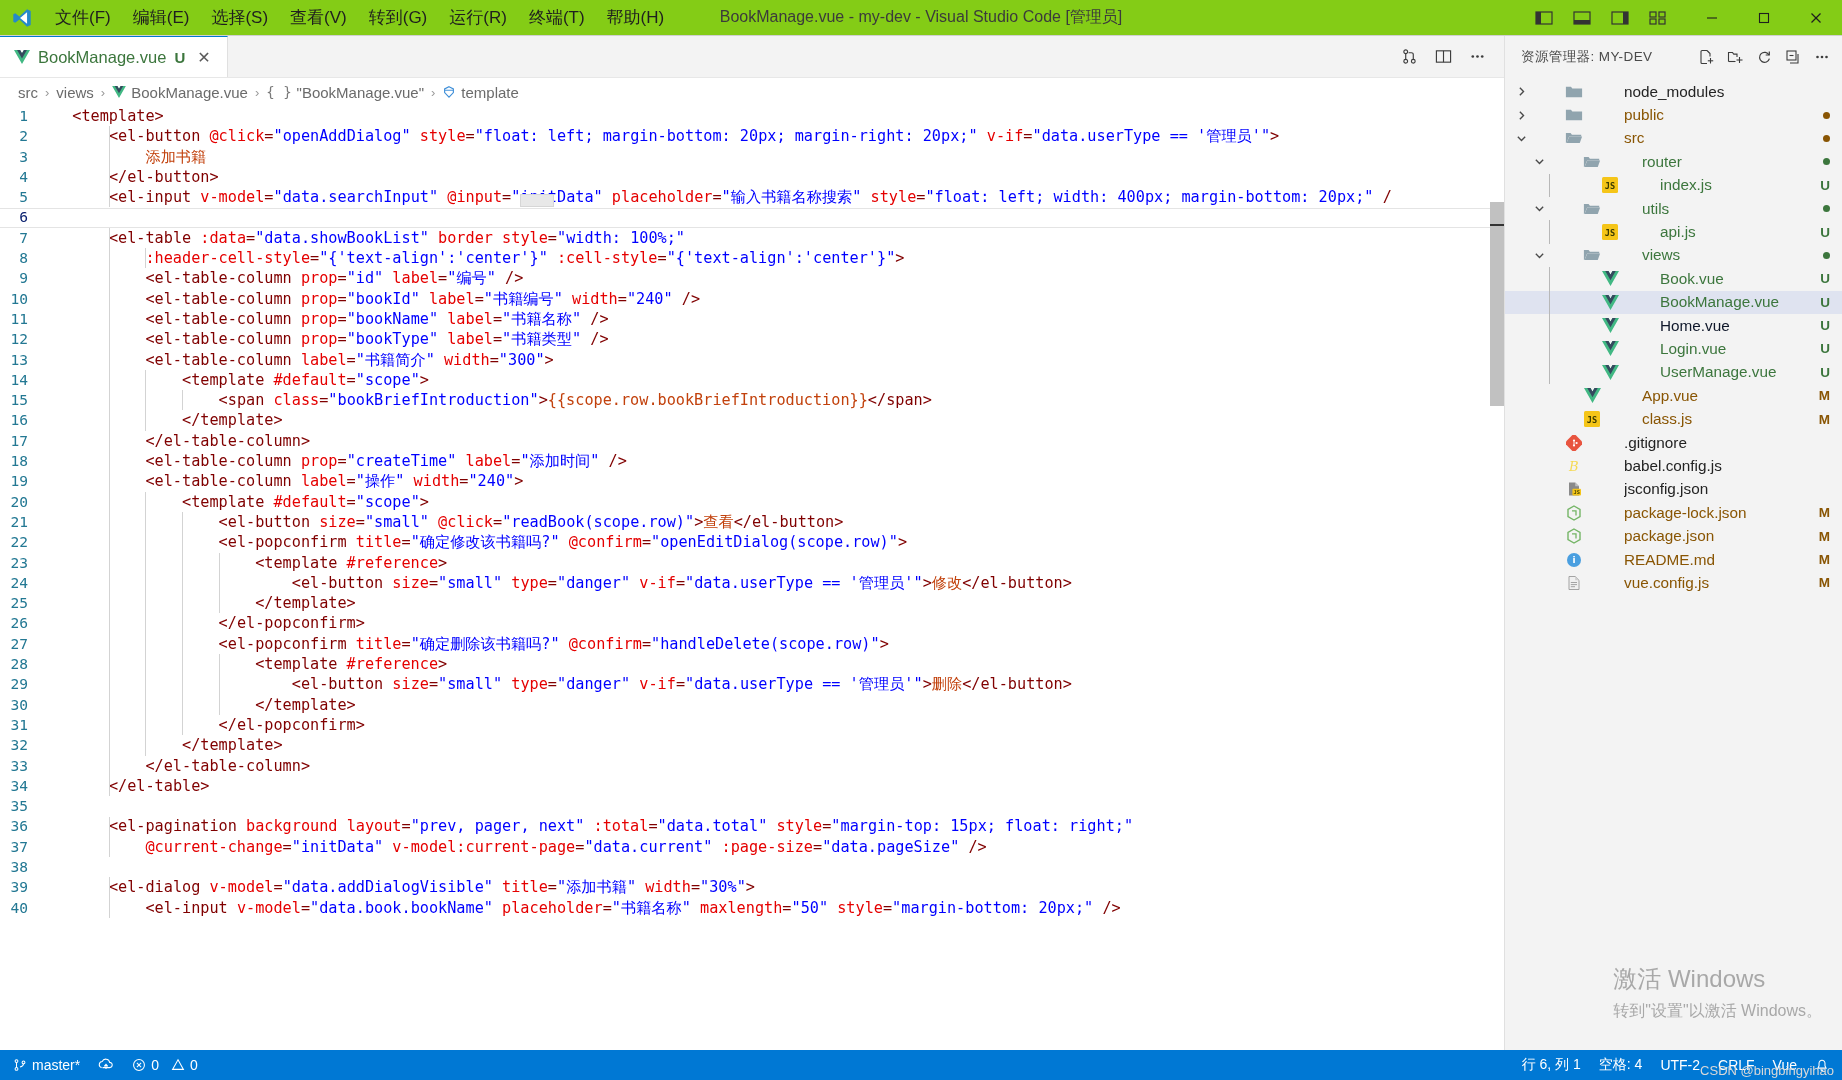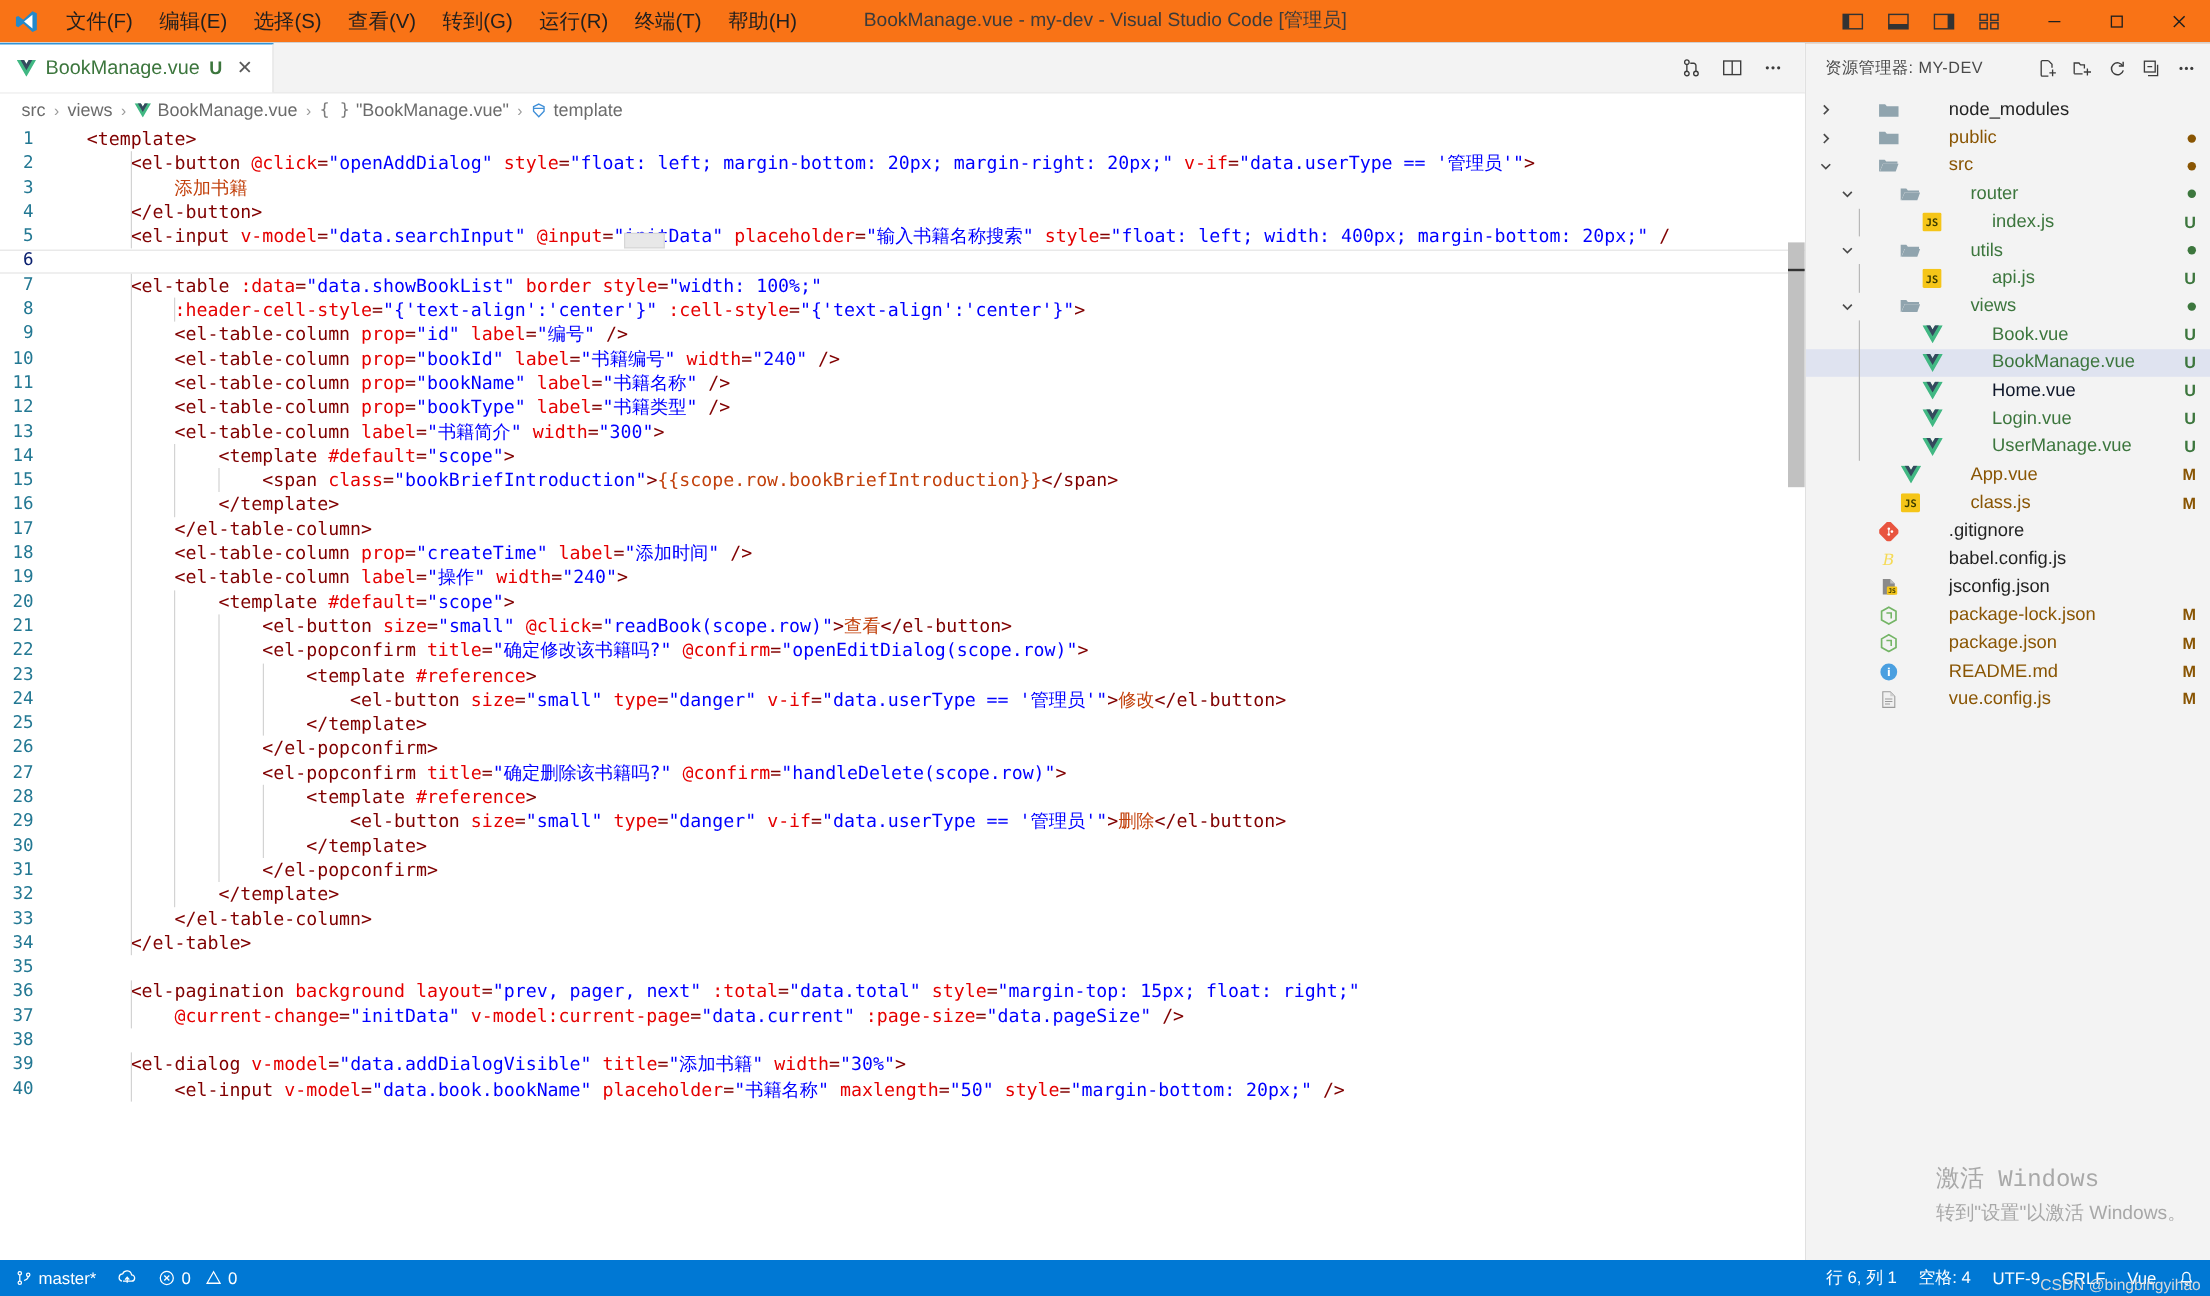--- a/index.html
+++ b/index.html
@@ -14,21 +14,21 @@
   .app {
     position: relative;
     width: 1842px; height: 1080px;
     display: flex; flex-direction: column;
     background: #f3f3f3;
   }
 
   
   .titlebar {
     height: 36px; min-height: 36px;
-    background: #f97316;
+    background: #84cc16;
     display: flex; align-items: center;
     position: relative;
     border-bottom: 1px solid #d0d0d0;
   }
   .vs-logo {
     width: 44px; height: 36px;
     display: flex; align-items: center; justify-content: center;
   }
   .menubar { display: flex; align-items: center; height: 36px; }
   .menu-item {
@@ -236,21 +236,21 @@
 
   
   .watermark {
     position: absolute;
     right: 20px; bottom: 58px;
     text-align: left;
     color: #a8a8a8;
     pointer-events: none;
     z-index: 5;
   }
-  .wm1 { font-size: 20px; font-family: Liberation Mono, monospace; }
+  .wm1 { font-size: 24px; }
   .wm2 { font-size: 16px; margin-top: 6px; }
 
   
   .statusbar {
     height: 30px; min-height: 30px;
     background: #0078d4;
     display: flex; align-items: center;
     color: #ffffff; font-size: 14px;
     padding: 0 4px;
     white-space: nowrap;
@@ -846,21 +846,21 @@
 
     <div class="sb-spacer"></div>
 
     <div class="sb-item">
       <span>行 6, 列 1</span>
     </div>
     <div class="sb-item">
       <span>空格: 4</span>
     </div>
     <div class="sb-item">
-      <span>UTF-9</span>
+      <span>UTF-2</span>
     </div>
     <div class="sb-item">
       <span>CRLF</span>
     </div>
     <div class="sb-item">
       <span>Vue</span>
     </div>
     <div class="sb-item">
       <span>
         <svg width="14" height="15" viewBox="0 0 16 16">

